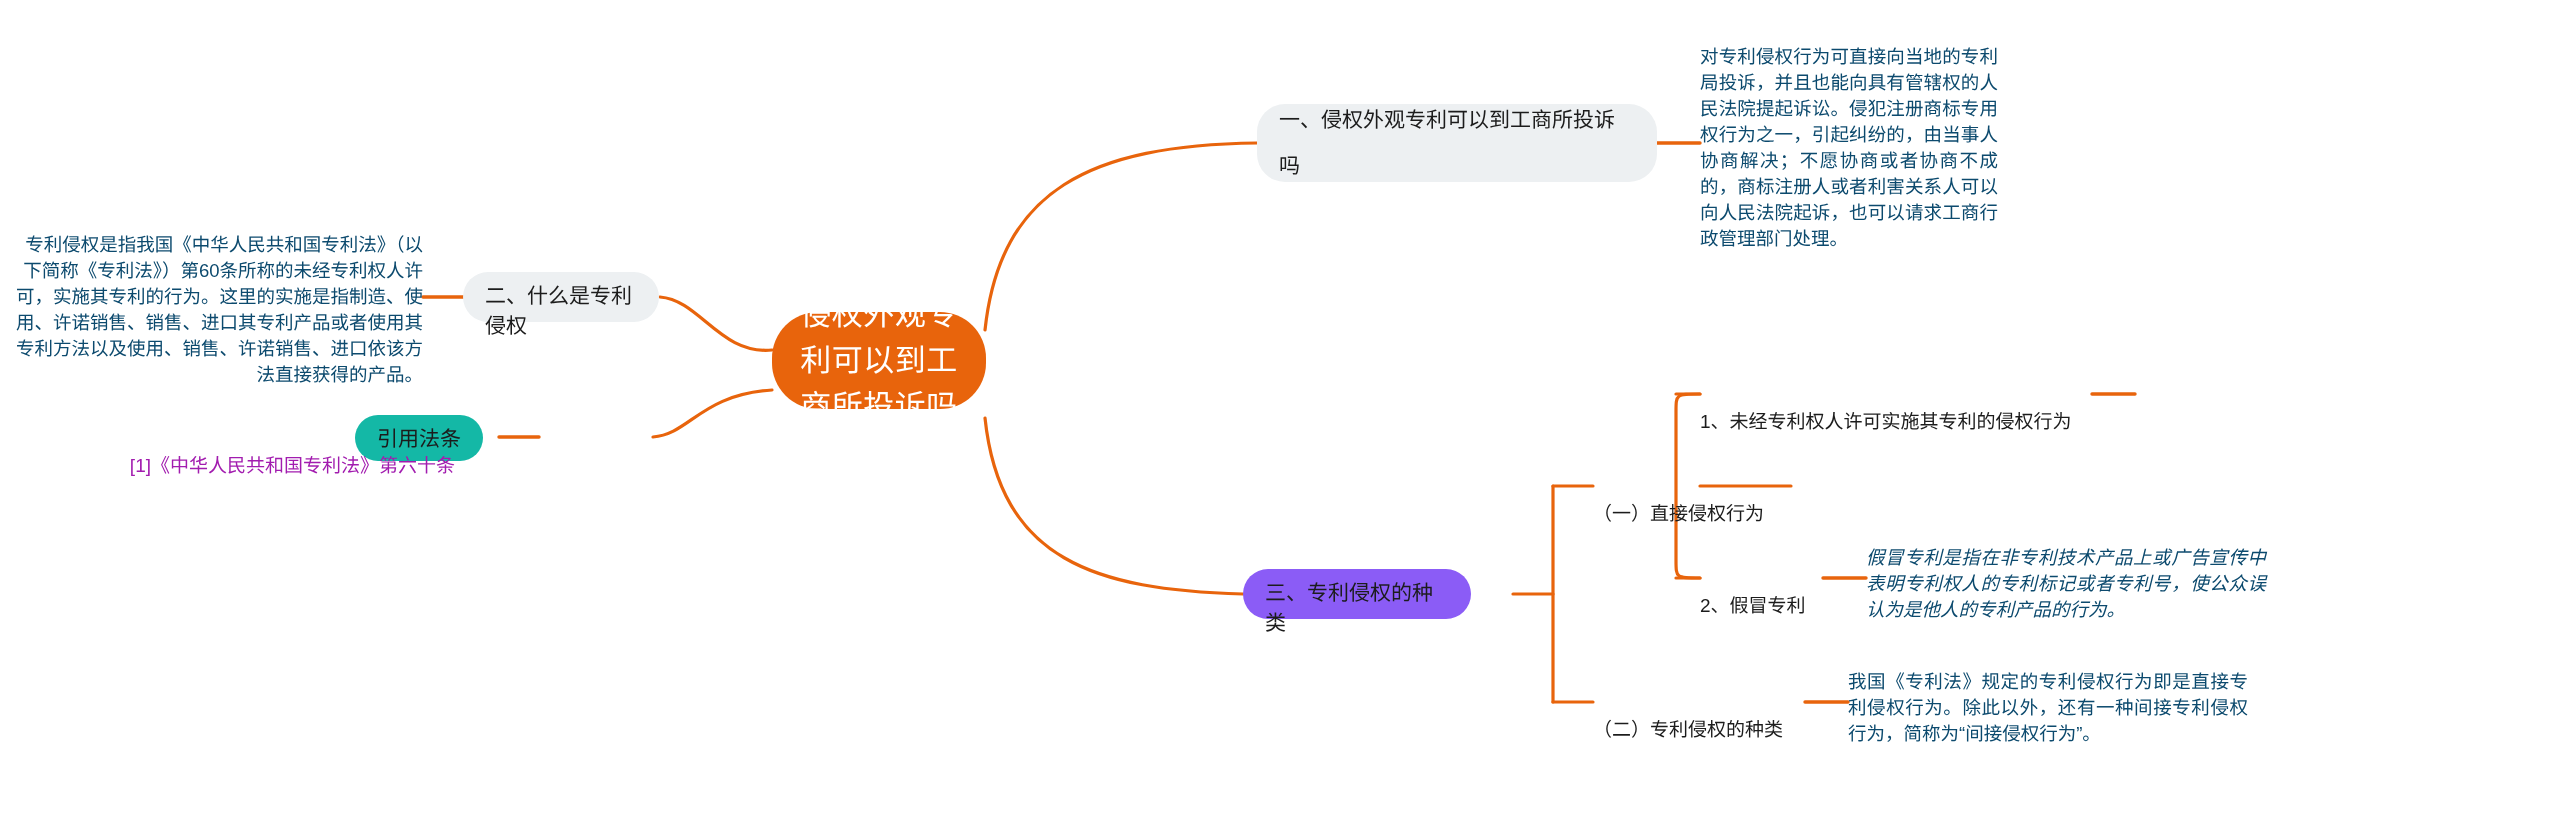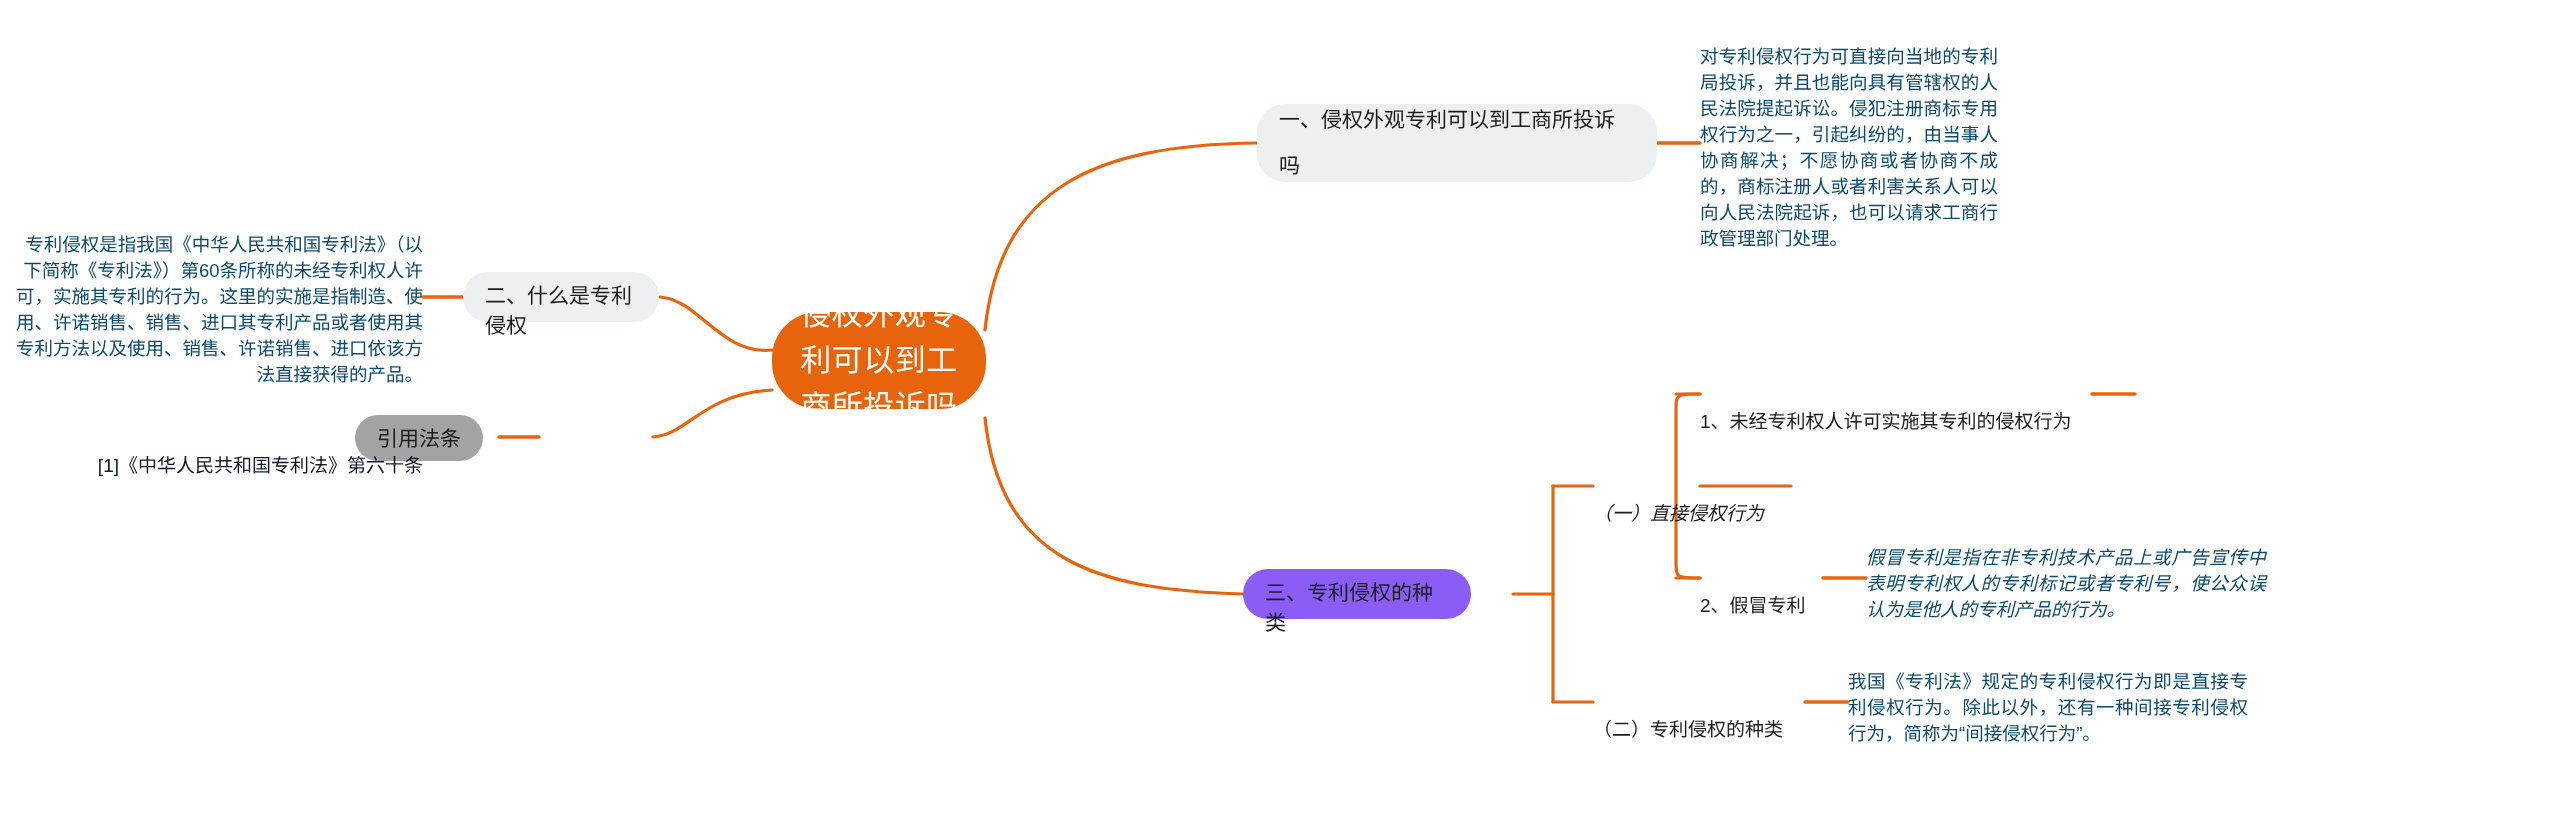--- a/index.html
+++ b/index.html
@@ -140,32 +140,32 @@
     <span>对专利侵权行为可直接向当地的专利局投诉，并且也能向具有管辖权的人民法院提起诉讼。侵犯注册商标专用权行为之一，引起纠纷的，由当事人协商解决；不愿协商或者协商不成的，商标注册人或者利害关系人可以向人民法院起诉，也可以请求工商行政管理部门处理。</span>
   </div>
 
   <div class="pill" style="left: 463px; top: 272px; width: 196px; height: 50px; background: rgb(237, 240, 242); color: rgb(28, 28, 28);">
     <span>二、什么是专利侵权</span>
   </div>
   <div class="para ralign" style="left:15px; top:232px; width:408px; text-align:right;">
     <span>专利侵权是指我国《中华人民共和国专利法》（以下简称《专利法》）第60条所称的未经专利权人许可，实施其专利的行为。这里的实施是指制造、使用、许诺销售、销售、进口其专利产品或者使用其专利方法以及使用、销售、许诺销售、进口依该方法直接获得的产品。</span>
   </div>
 
-  <div class="pill center-text" style="left: 355px; top: 415px; width: 128px; height: 46px; justify-content: center; background: #a3a3a3; color: rgb(28, 28, 28);">
+  <div class="pill center-text" style="left: 355px; top: 415px; width: 128px; height: 46px; justify-content: center; background: #14b8a6; color: rgb(28, 28, 28);">
     <span>引用法条</span>
   </div>
-  <div class="plain ralign" style="left: 44px; top: 424px; width: 379px; color: #0f172a;">
+  <div class="plain ralign" style="left: 76px; top: 424px; width: 379px; color: #a21caf;">
     <span>[1]《中华人民共和国专利法》第六十条</span>
   </div>
 
   <div class="pill" style="left: 1243px; top: 569px; width: 228px; height: 50px; background: #8b5cf6; color: rgb(28, 28, 28);">
     <span>三、专利侵权的种类</span>
   </div>
 
-  <div class="plain" style="left: 1593px; top: 472px; width: 200px; color: rgb(28, 28, 28); font-style: italic;">
+  <div class="plain" style="left: 1593px; top: 472px; width: 200px; color: rgb(28, 28, 28);">
     <span>（一）直接侵权行为</span>
   </div>
 
   <div class="plain" style="left: 1700px; top: 380px; width: 400px; color: rgb(28, 28, 28);">
     <span>1、未经专利权人许可实施其专利的侵权行为</span>
   </div>
 
   <div class="plain" style="left: 1700px; top: 564px; width: 150px; color: rgb(28, 28, 28);">
     <span>2、假冒专利</span>
   </div>

